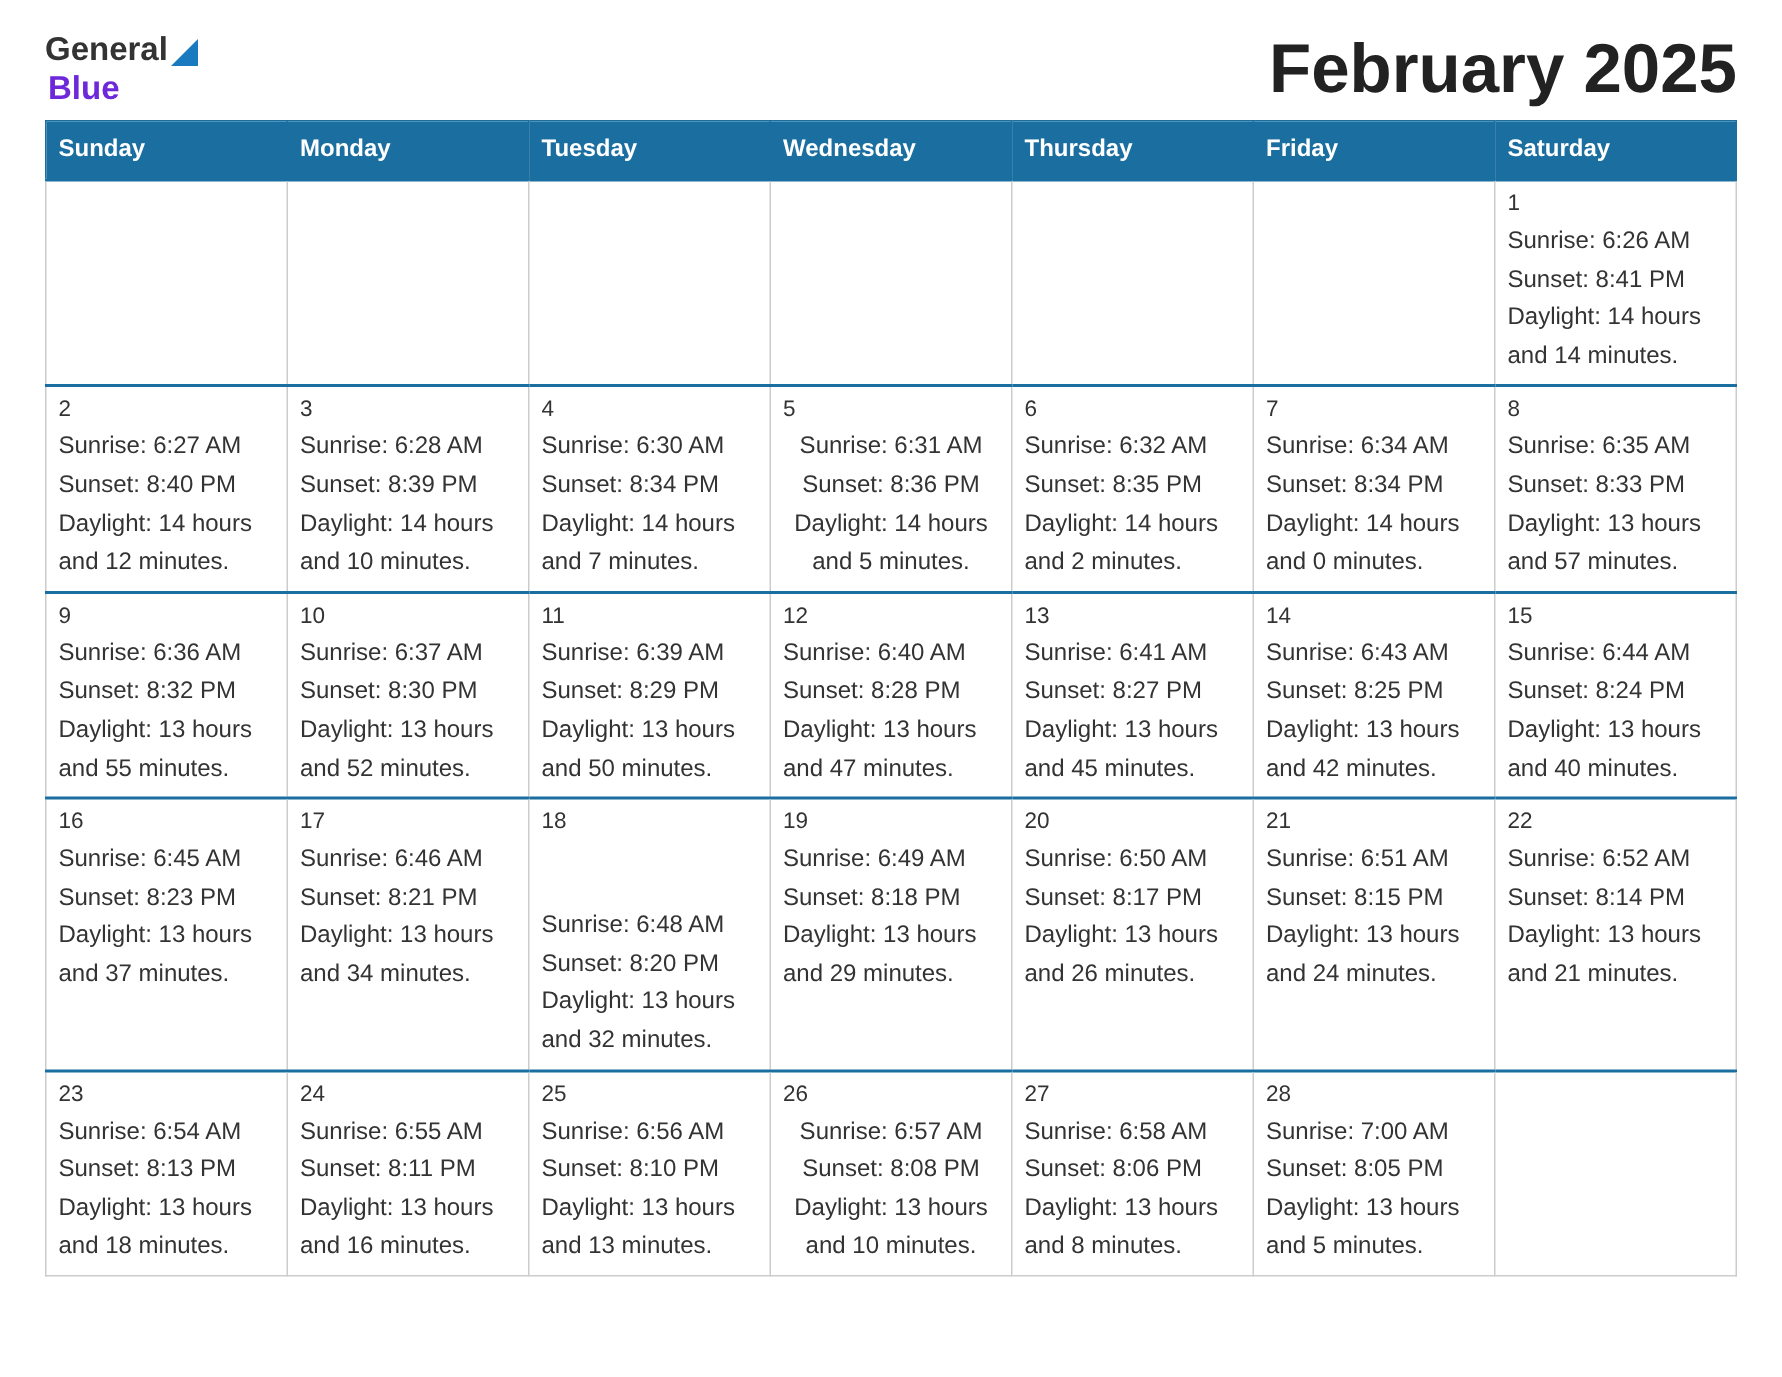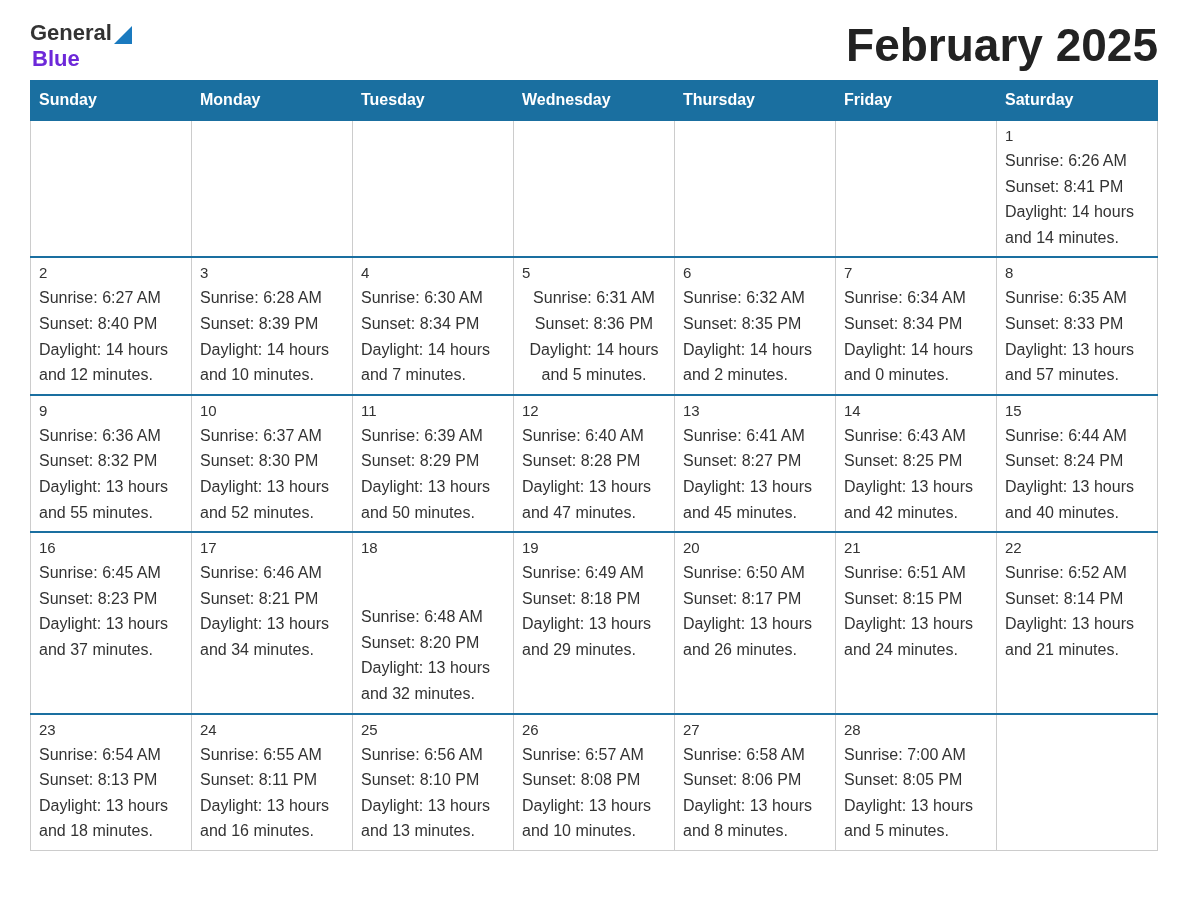--- a/index.html
+++ b/index.html
@@ -273,21 +273,21 @@
 Daylight: 13 hours and 16 minutes.</div>
         </td>
         <td>
           <span class="day-number">25</span>
           <div class="day-info" style="white-space: pre-line;">Sunrise: 6:56 AM
 Sunset: 8:10 PM
 Daylight: 13 hours and 13 minutes.</div>
         </td>
         <td>
           <span class="day-number">26</span>
-          <div class="day-info" style="white-space: pre-line;">Sunrise: 6:57 AM
+          <div class="day-info" style="white-space: pre-line; text-align: center;">Sunrise: 6:57 AM
 Sunset: 8:08 PM
 Daylight: 13 hours and 10 minutes.</div>
         </td>
         <td>
           <span class="day-number">27</span>
           <div class="day-info" style="white-space: pre-line;">Sunrise: 6:58 AM
 Sunset: 8:06 PM
 Daylight: 13 hours and 8 minutes.</div>
         </td>
         <td>

